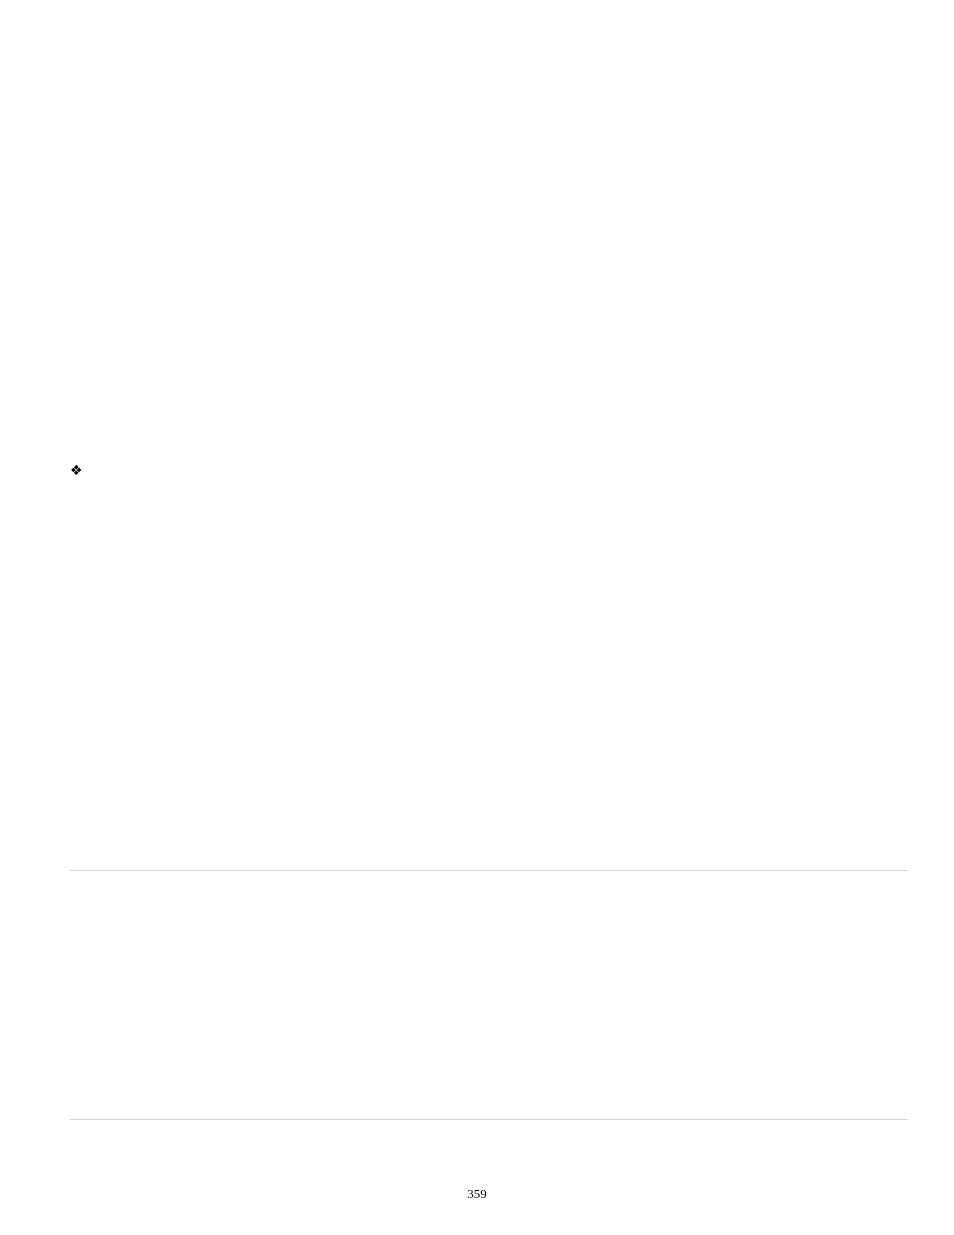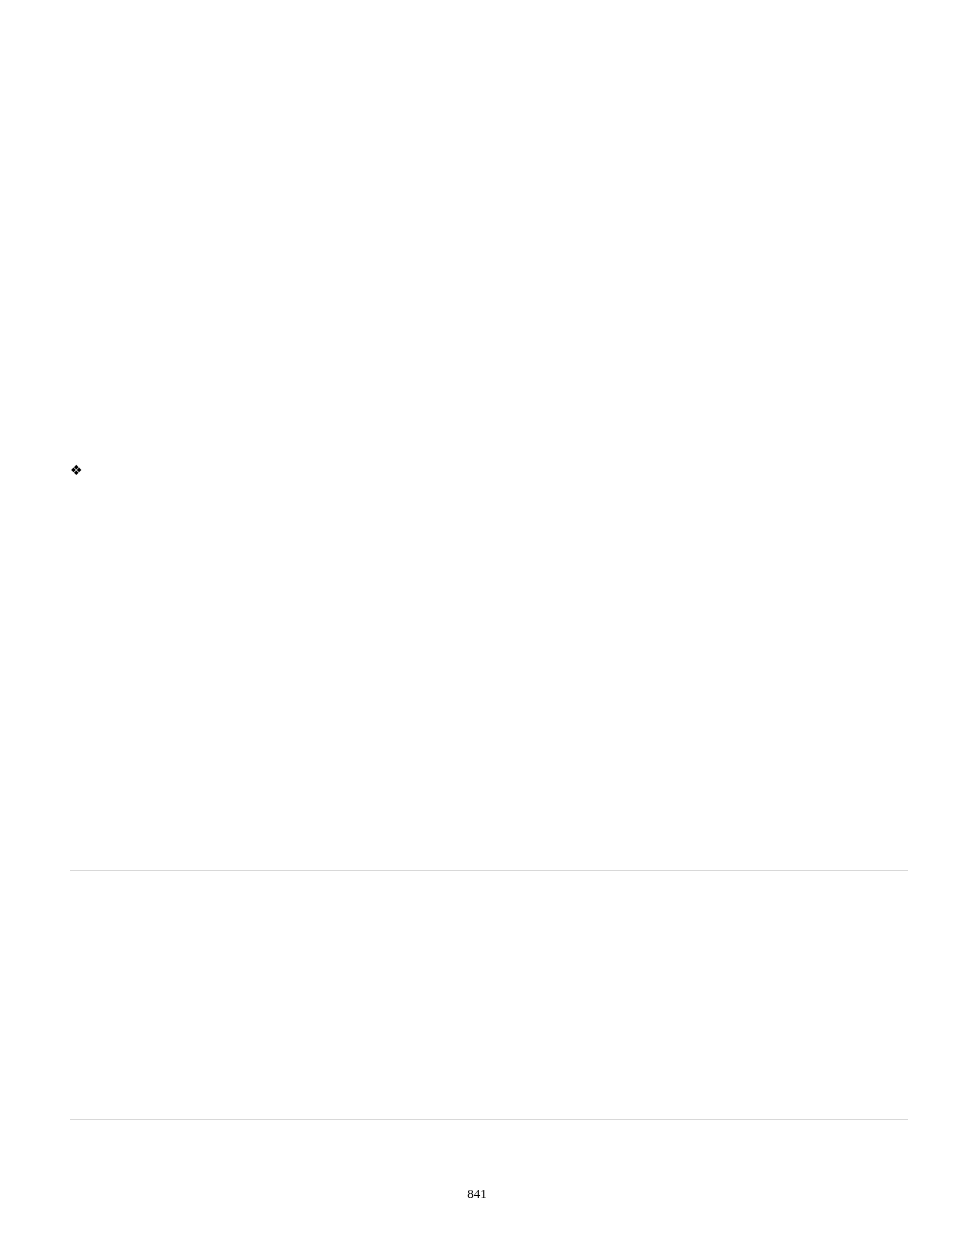--- a/index.html
+++ b/index.html
@@ -53,13 +53,13 @@
   </style>
 </head>
 <body>
 
 <span class="diamond">❖</span>
 
 <hr class="hr-1">
 
 <hr class="hr-2">
 
-<div class="page-number">841</div>
+<div class="page-number">359</div>
 
 </body></html>

